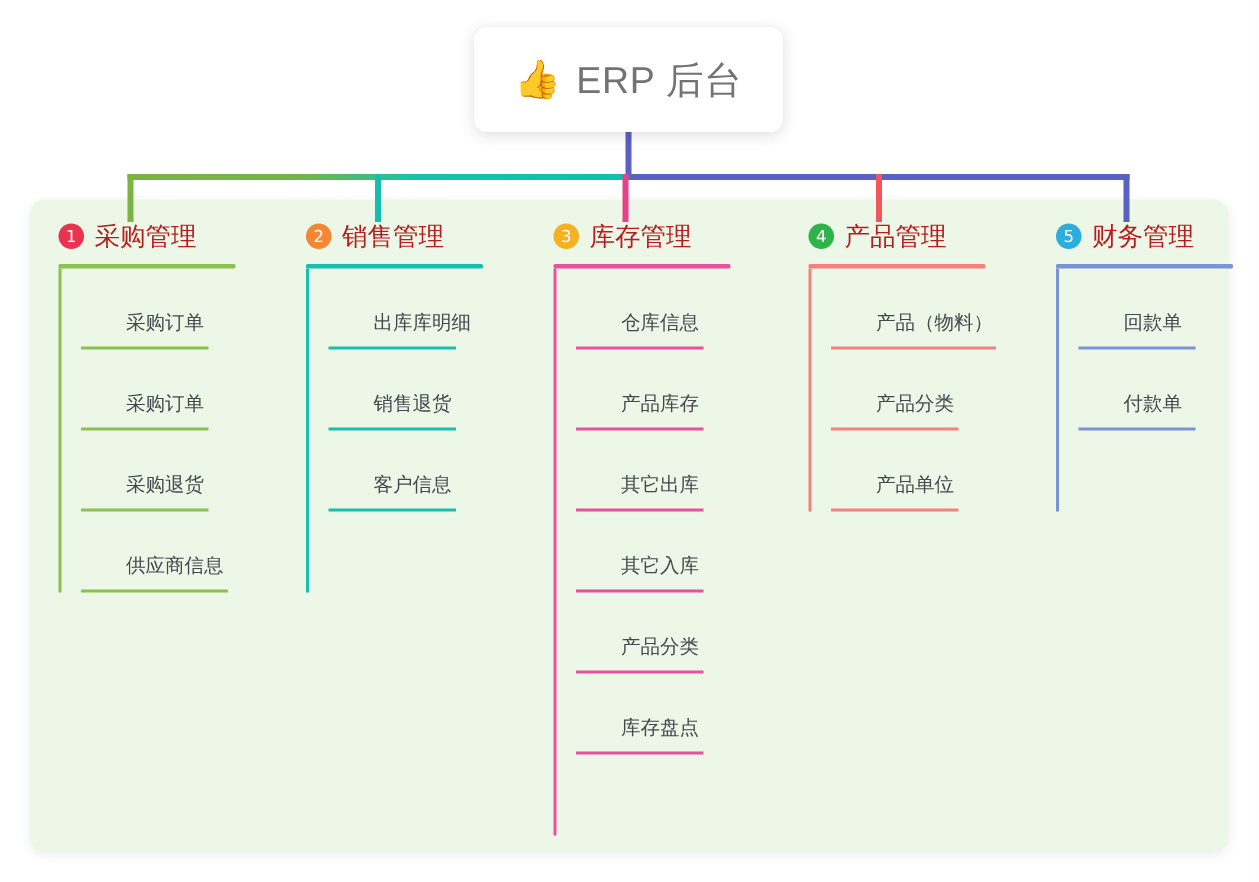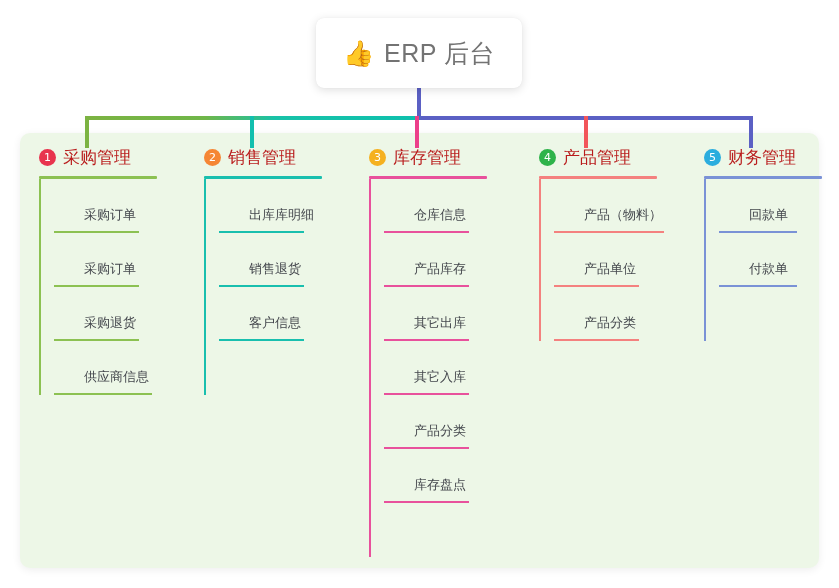--- a/index.html
+++ b/index.html
@@ -271,25 +271,25 @@
     <span class="col-title">产品管理</span>
   </div>
   <div class="head-rule" style="width:118px;margin-left:19px"></div>
   <div class="leaves">
     <div class="trunk" style="height:162px"></div>
     <div class="leaf">
       <span class="leaf-label">产品（物料）</span>
       <span class="leaf-rule" style="width:110px"></span>
     </div>
     <div class="leaf">
+      <span class="leaf-label">产品分类</span>
+      <span class="leaf-rule" style="width:85px"></span>
+    </div>
+    <div class="leaf">
       <span class="leaf-label">产品单位</span>
-      <span class="leaf-rule" style="width:85px"></span>
-    </div>
-    <div class="leaf">
-      <span class="leaf-label">产品分类</span>
       <span class="leaf-rule" style="width:85px"></span>
     </div>
   </div>
 </div>
 
 <div class="column c5" id="col-5">
   <div class="col-head">
     <span class="badge">5</span>
     <span class="col-title">财务管理</span>
   </div>

